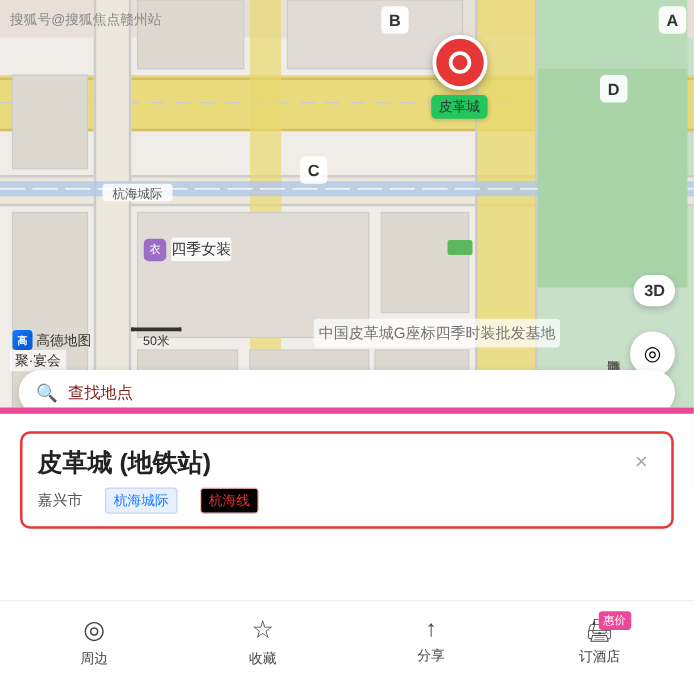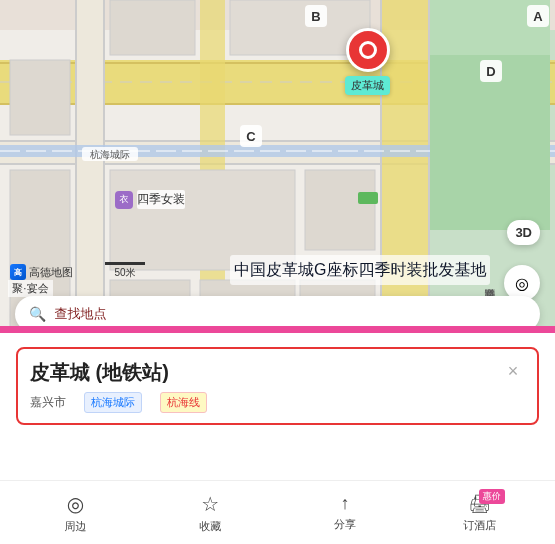--- a/index.html
+++ b/index.html
@@ -156,21 +156,21 @@
 
     
     .popup-card {
       position: absolute;
       bottom: 0;
       left: 0;
       right: 0;
       background: white;
       padding: 14px 16px 12px;
       z-index: 20;
-      border-top: 7px solid #ec4899;
+      border-top: 5px solid #ec4899;
     }
 
     .popup-header {
       display: flex;
       align-items: flex-start;
       justify-content: space-between;
     }
 
     .popup-info {
       flex: 1;
@@ -197,21 +197,21 @@
     .tag-line {
       background: #e8f0fe;
       color: #1677FF;
       font-size: 11px;
       padding: 2px 6px;
       border-radius: 3px;
       border: 1px solid #c0d4f8;
     }
 
     .tag-line2 {
-      background: #fef9c3;
+      background: #000000;
       color: #e83535;
       font-size: 11px;
       padding: 2px 6px;
       border-radius: 3px;
       border: 1px solid #f8c0c0;
     }
 
     .popup-close {
       width: 24px;
       height: 24px;
@@ -296,21 +296,21 @@
       justify-content: center;
       box-shadow: 0 3px 8px rgba(0,0,0,0.3);
     }
     .pin-inner {
       width: 18px;
       height: 18px;
       border: 3px solid white;
       border-radius: 50%;
     }
     .pin-label {
-      background: #5eead4;
+      background: #22c55e;
       font-size: 11px;
       color: #333;
       padding: 2px 6px;
       border-radius: 4px;
       margin-top: 4px;
       box-shadow: 0 1px 4px rgba(0,0,0,0.2);
       white-space: nowrap;
     }
 
     
@@ -444,37 +444,38 @@
     <rect x="240" y="125" width="22" height="22" rx="4" fill="white" opacity="0.9"></rect>
     <text x="251" y="141" text-anchor="middle" font-size="13" font-weight="bold" fill="#333">C</text>
 
     <rect x="480" y="60" width="22" height="22" rx="4" fill="white" opacity="0.9"></rect>
     <text x="491" y="76" text-anchor="middle" font-size="13" font-weight="bold" fill="#333">D</text>
 
     <rect x="82" y="147" width="56" height="14" rx="3" fill="rgba(255,255,255,0.85)"></rect>
     <text x="110" y="158" text-anchor="middle" font-size="10" fill="#555">杭海城际</text>
   </svg>
 
+  <div class="watermark">搜狐号@搜狐焦点赣州站</div>
 
   <div class="pin-marker">
     <div class="pin-circle">
       <div class="pin-inner"></div>
     </div>
     <div class="pin-label">皮革城</div>
   </div>
 
   <div class="place-label-sishu">
     <div class="place-icon-purple">衣</div>
     <div class="place-text">四季女装</div>
   </div>
 
   <div class="meeting-label">聚·宴会</div>
 
   <div class="map-text-label">
-    <span style="font-size:16px; color:#0f172a; background:rgba(255,255,255,0.7); padding:2px 4px; border-radius:3px; display:block; line-height:1.6;">中国皮革城G座标四季时装批发基地</span>
+    <span style="font-size:12px; color:#737373; background:rgba(255,255,255,0.7); padding:2px 4px; border-radius:3px; display:block; line-height:1.6;margin-left:21px;">中国皮革城G座标四季时装批发基地</span>
   </div>
 
   <div class="small-rect-green"></div>
 
   <div class="amap-logo">
     <div class="amap-logo-icon">高</div>
     <span>高德地图</span>
   </div>
 
   <div class="scale-bar">

